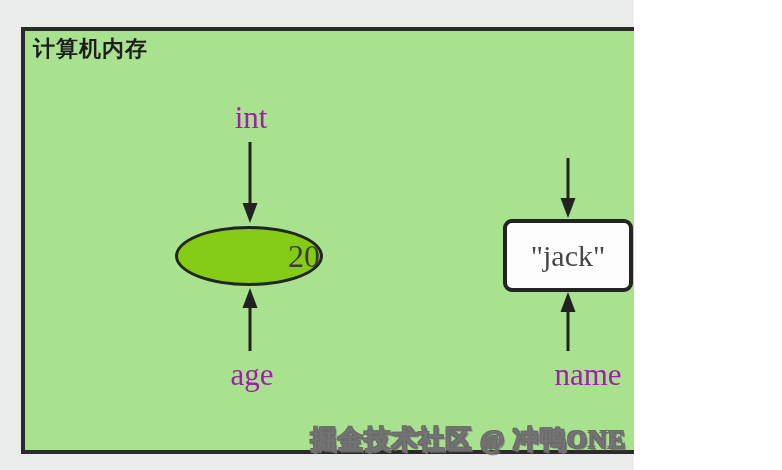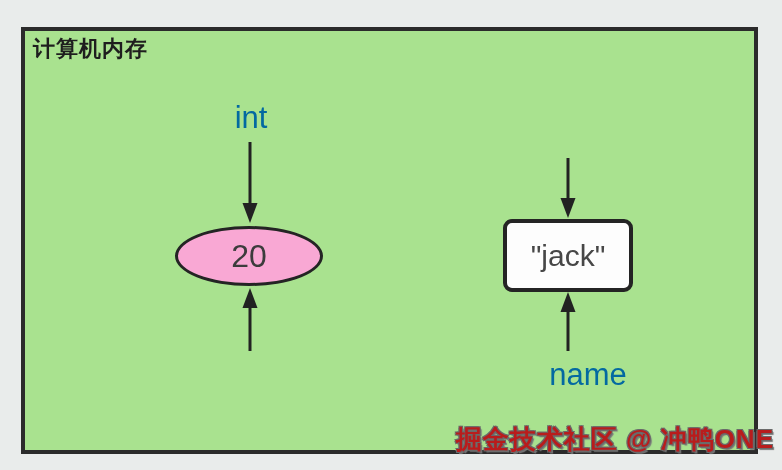--- a/index.html
+++ b/index.html
@@ -1,22 +1,22 @@
 <!DOCTYPE html>
 <html><head>
 <meta charset="utf-8">
 <style>
   html, body { margin: 0; padding: 0; }
   .canvas {
     position: relative;
-    width: 782px;
+    width: 634px;
     height: 470px;
     background: #e9eceb;
     overflow: hidden;
-    font-family: Liberation Sans, sans-serif;
+    font-family: Liberation Serif, serif;
   }
   .memory-box {
     position: absolute;
     left: 21px; top: 27px;
     width: 737px; height: 427px;
     box-sizing: border-box;
     background: #a9e28f;
     border: 4px solid #2b2b2b;
   }
   .box-title {
@@ -24,38 +24,38 @@
     left: 33px; top: 34px;
     font-size: 22px;
     font-weight: bold;
     color: #1e1e1e;
     letter-spacing: 1px;
   }
   .diagram-label {
     position: absolute;
     transform: translateX(-50%);
     font-size: 31px;
-    color: #0369a1;
+    color: #a21caf;
     white-space: nowrap;
   }
   .lbl-int    { left: 251px; top: 100px; }
   .lbl-string { left: 573px; top: 112px; font-size: 32px; }
   .lbl-age    { left: 252px; top: 357px; }
   .lbl-name   { left: 588px; top: 357px; }
   .value-ellipse {
     position: absolute;
     left: 175px; top: 226px;
     width: 148px; height: 60px;
     box-sizing: border-box;
-    background: #f9a8d4;
+    background: #84cc16;
     border: 3px solid #242424;
     border-radius: 50%;
     display: flex;
     align-items: center;
-    justify-content: center;
+    justify-content: flex-end;
     font-size: 32px;
     color: #3c3c3c;
   }
   .value-rect {
     position: absolute;
     left: 503px; top: 219px;
     width: 130px; height: 73px;
     box-sizing: border-box;
     background: #fdfdfd;
     border: 4px solid #242424;
@@ -72,21 +72,21 @@
     pointer-events: none;
   }
   .watermark {
     position: absolute;
     top: 422px;
     right: 8px;
     font-size: 26px;
     font-weight: bold;
     letter-spacing: 1px;
     white-space: nowrap;
-    color: #b91c1c;
+    color: #737373;
     text-shadow:
       -1px -1px 0 #6a6a6a,
        1px -1px 0 #6a6a6a,
       -1px  1px 0 #6a6a6a,
        1px  1px 0 #6a6a6a,
        2px  2px 1px #7a7a7a;
     z-index: 5;
   }
 </style>
 </head>
@@ -97,20 +97,21 @@
   <div class="memory-box"></div>
 
   <div class="box-title">计算机内存</div>
 
   <div class="diagram-label lbl-int">int</div>
 
   <div class="value-ellipse">
     <span>20</span>
   </div>
 
+  <div class="diagram-label lbl-age">age</div>
 
 
   <div class="value-rect">
     <span>"jack"</span>
   </div>
 
   <div class="diagram-label lbl-name">name</div>
 
   <svg class="arrows" width="782" height="470" viewBox="0 0 782 470">
     <g>

